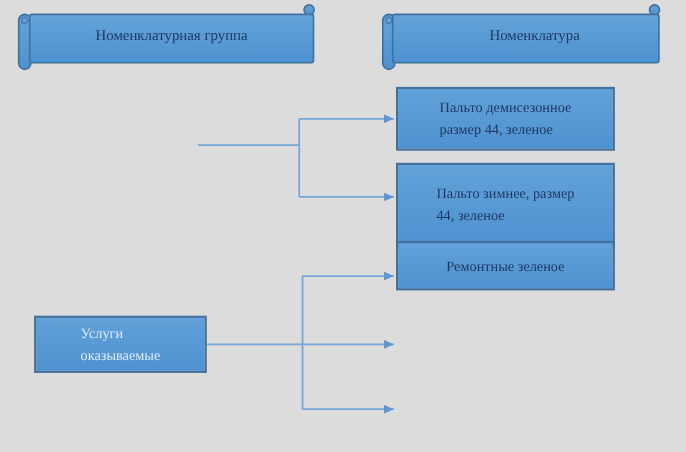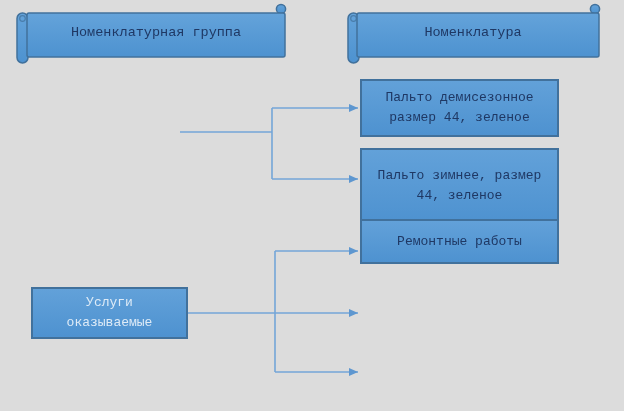--- a/index.html
+++ b/index.html
@@ -1,26 +1,26 @@
 <!DOCTYPE html>
 <html><head>
 <meta charset="utf-8">
 <style>
   html,body{margin:0;padding:0;background:#dcdcdc;}
   .canvas{
     position:relative;width:624px;height:411px;background:#dcdcdc;
-    font-family:Liberation Mono, monospace;overflow:hidden;
+    font-family:Liberation Serif, serif;overflow:hidden;
   }
   .layer{position:absolute;left:0;top:0;}
   .box{
     position:absolute;box-sizing:border-box;
     background:linear-gradient(180deg,#62a1d9 0%,#4e92d0 100%);
     border:2px solid #41719c;
     display:flex;align-items:center;justify-content:center;
-    text-align:center;white-space:pre-line;
+    white-space:pre-line;
     font-size:13px;line-height:20px;
   }
   .box.dark{color:#1f3864;}
   .box.light{color:#deebf7;}
   .banner-label{
     position:absolute;display:flex;align-items:center;justify-content:center;
     color:#1f3864;font-size:13.5px;text-align:center;white-space:pre-line;
   }
 </style>
 </head>
@@ -62,24 +62,24 @@
 
     <g stroke="#74a6d8" stroke-width="1.6" fill="none">
       <path d="M275,251 V372"></path>
       <path d="M275,251 H358" marker-end="url(#arr)"></path>
       <path d="M188,313 H358" marker-end="url(#arr)"></path>
       <path d="M275,372 H358" marker-end="url(#arr)"></path>
     </g>
   </svg>
 
   <div class="banner-label" style="left:27px;top:13px;width:258px;height:38px">Номенклатурная группа</div>
-  <div class="banner-label" style="left:352px;top:13px;width:242px;height:38px">Номенклатура</div>
+  <div class="banner-label" style="left:365px;top:13px;width:242px;height:38px">Номенклатура</div>
 
   <div class="box light" style="left:31px;top:287px;width:157px;height:52px">Услуги
 оказываемые</div>
 
   <div class="box dark" style="left:360px;top:79px;width:199px;height:58px">Пальто демисезонное
 размер 44, зеленое</div>
   <div class="box dark" style="left:360px;top:148px;width:199px;height:76px">Пальто зимнее, размер
 44, зеленое</div>
-  <div class="box dark" style="left:360px;top:219px;width:199px;height:45px">Ремонтные работы</div>
+  <div class="box dark" style="left:360px;top:219px;width:199px;height:45px">Ремонтные зеленое</div>
 
 </div>
 
 </body></html>

